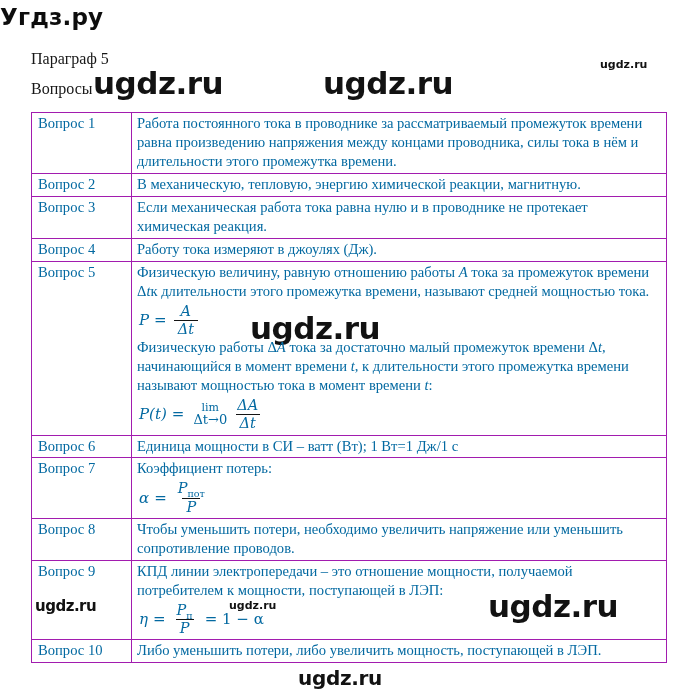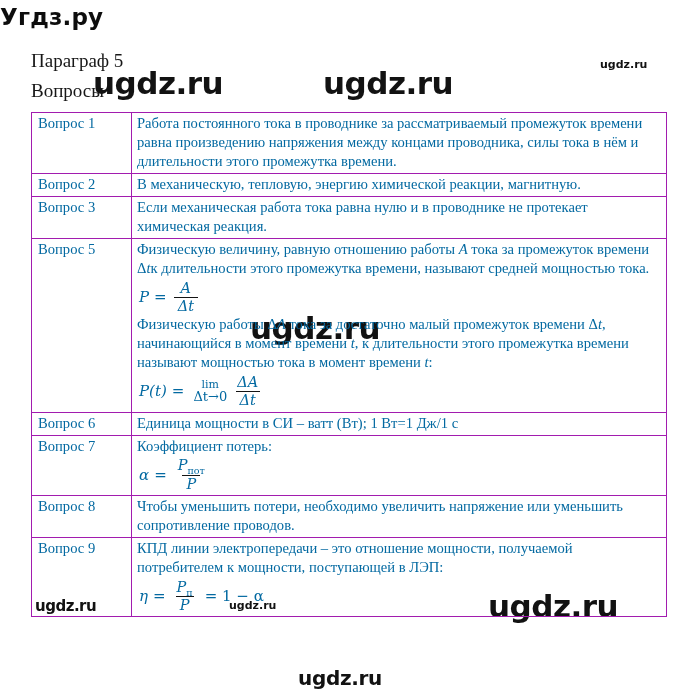--- a/index.html
+++ b/index.html
@@ -32,21 +32,21 @@
     font-weight: bold;
     font-size: 23px;
     letter-spacing: 0.2px;
     color: #0d0d0d;
   }
 
   
   .hdr {
     position: absolute;
     left: 31px;
-    font-size: 19px;
+    font-size: 16px;
     color: #171717;
     white-space: nowrap;
   }
   .hdr-paragraph { top: 50px; }
   .hdr-questions { top: 80px; }
 
   
   .wm {
     position: absolute;
     font-family: "DejaVu Sans", sans-serif;
@@ -193,20 +193,26 @@
         </td>
       </tr>
 
       <tr>
         <td class="qnum">Вопрос 3</td>
         <td class="qans">
           <p>Если механическая работа тока равна нулю и в проводнике не протекает химическая реакция.</p>
         </td>
       </tr>
 
+      <tr>
+        <td class="qnum">Вопрос 4</td>
+        <td class="qans">
+          <p>Работу тока измеряют в джоулях (Дж).</p>
+        </td>
+      </tr>
 
       <tr>
         <td class="qnum">Вопрос 5</td>
         <td class="qans">
           <p><span>Физическую величину, равную отношению работы </span><span class="mi">A</span><span> тока за промежуток времени Δ</span><span class="mi">t</span><span>к длительности этого промежутка времени, называют средней мощностью тока.</span></p>
 
           <div class="formula">
             <span class="lhs">P</span>
             <span class="eq">=</span>
             <span class="frac">
@@ -270,16 +276,22 @@
             <span class="eq">=</span>
             <span class="frac">
               <span class="num"><span>P</span><span class="sub">п</span></span>
               <span class="den">P</span>
             </span>
             <span class="tail">= 1 − α</span>
           </div>
         </td>
       </tr>
 
+      <tr>
+        <td class="qnum">Вопрос 10</td>
+        <td class="qans">
+          <p>Либо уменьшить потери, либо увеличить мощность, поступающей в ЛЭП.</p>
+        </td>
+      </tr>
 
     </tbody>
   </table>
 </div>
 
 </body></html>

